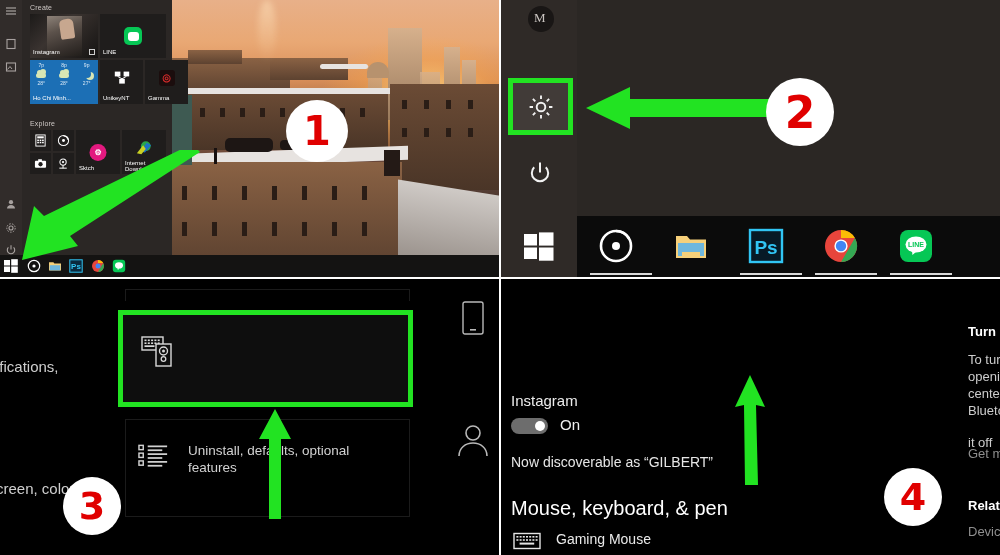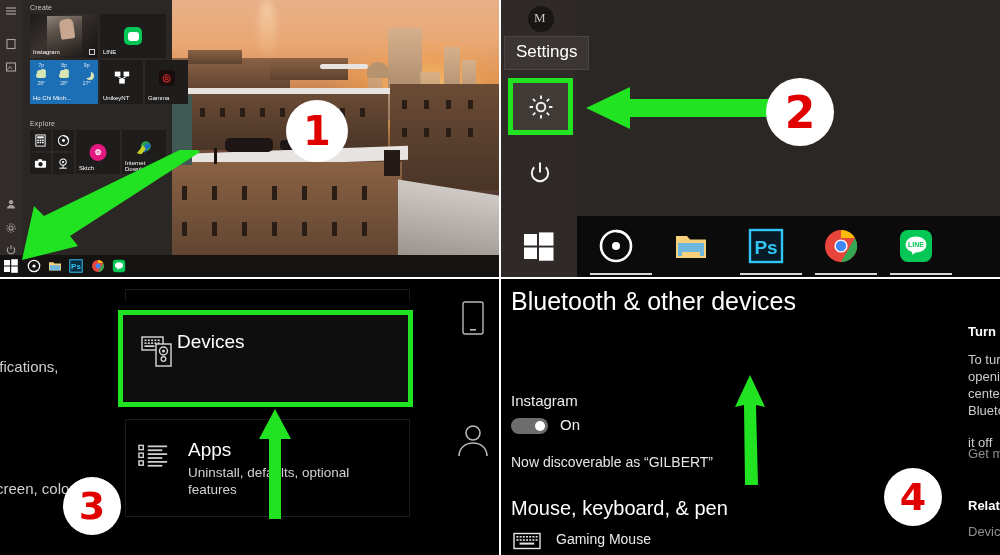--- a/index.html
+++ b/index.html
@@ -456,21 +456,20 @@
     <div class="badge" style="left:286px;top:100px;width:62px;height:62px;font-size:40px;">1</div>
   </div>
 
   <div class="panel" id="p2">
     <div class="bg"></div>
     <div class="rail"></div>
 
     <div class="avatar2">
         <span class="m">M</span>
       </div>
-    <div class="tooltip2">Settings</div>
 
     <div class="gearbox">
       <svg viewBox="0 0 28 28">
         <circle cx="14" cy="14" r="4.3" fill="none" stroke="#f2f2f2" stroke-width="1.9"></circle>
         <g stroke="#f2f2f2" stroke-width="1.9" fill="none">
           <path d="M14 2.6v3.4M14 22v3.4M2.6 14h3.4M22 14h3.4M5.9 5.9l2.4 2.4M19.7 19.7l2.4 2.4M22.1 5.9l-2.4 2.4M8.3 19.7l-2.4 2.4"></path>
         </g>
       </svg>
     </div>
 
@@ -564,21 +563,20 @@
               <rect x="13.4" y="7.4" width="2" height="1.6"></rect>
             <rect x="16.7" y="7.4" width="2" height="1.6"></rect>
             <rect x="3.5" y="10.3" width="10" height="1.7"></rect>
           </g>
           <rect x="15" y="9" width="15" height="22" fill="#0e0e0e" stroke="#d9d9d9" stroke-width="1.4"></rect>
           <circle cx="22.5" cy="16" r="4" fill="none" stroke="#d9d9d9" stroke-width="1.4"></circle>
           <circle cx="22.5" cy="16" r="1.5" fill="#d9d9d9"></circle>
           <circle cx="22.5" cy="24" r="2.3" fill="none" stroke="#d9d9d9" stroke-width="1.3"></circle>
         </svg>
         <div>
-          <div class="item-title">Devices</div>
         </div>
       </div>
     </div>
 
     <div class="apps-row">
       <svg class="apps-ico" viewBox="0 0 34 30">
         <g fill="none" stroke="#d0d0d0" stroke-width="1.5">
           <rect x="1" y="2" width="4.4" height="4.4"></rect>
             <rect x="1" y="10" width="4.4" height="4.4"></rect>
             <rect x="1" y="18" width="4.4" height="4.4"></rect>
@@ -586,42 +584,40 @@
         <g stroke="#d0d0d0" stroke-width="1.8">
           <line x1="10" y1="3" x2="30" y2="3"></line>
             <line x1="10" y1="7" x2="25" y2="7"></line>
           <line x1="10" y1="11" x2="30" y2="11"></line>
             <line x1="10" y1="15" x2="25" y2="15"></line>
           <line x1="10" y1="19" x2="30" y2="19"></line>
             <line x1="10" y1="23" x2="25" y2="23"></line>
         </g>
       </svg>
       <div style="margin-left:17px;">
-        <div class="item-title">Apps</div>
         <div class="item-sub" style="max-width:186px;">Uninstall, defaults, optional features</div>
       </div>
     </div>
 
     <svg class="phone-ico" viewBox="0 0 22 34">
       <rect x="1" y="1" width="20" height="32" rx="2" fill="none" stroke="#b9b9b9" stroke-width="1.4"></rect>
       <rect x="8" y="28" width="6" height="1.6" fill="#b9b9b9"></rect>
     </svg>
     <svg class="person-ico" viewBox="0 0 36 36">
       <circle cx="18" cy="11" r="7" fill="none" stroke="#b9b9b9" stroke-width="1.6"></circle>
       <path d="M4 34c0-8 6.5-13 14-13s14 5 14 13" fill="none" stroke="#b9b9b9" stroke-width="1.6"></path>
     </svg>
 
     <svg class="arrow" style="left:258px;top:130px;width:34px;height:110px;" viewBox="0 0 34 110">
       <path d="M17 0 L33 30 L23 30 L23 110 L11 110 L11 30 L1 30 Z" fill="#22e322"></path>
     </svg>
     <div class="badge" style="left:63px;top:198px;width:58px;height:58px;font-size:38px;">3</div>
   </div>
 
   <div class="panel" id="p4">
-    <div class="h1">Bluetooth &amp; other devices</div>
 
 
     <div class="bt-label">Instagram</div>
     <div class="toggle">
         <div class="knob"></div>
       </div>
     <div class="ontext">On</div>
     <div class="disc">Now discoverable as “GILBERT”</div>
 
     <div class="h2sec">Mouse, keyboard, &amp; pen</div>

